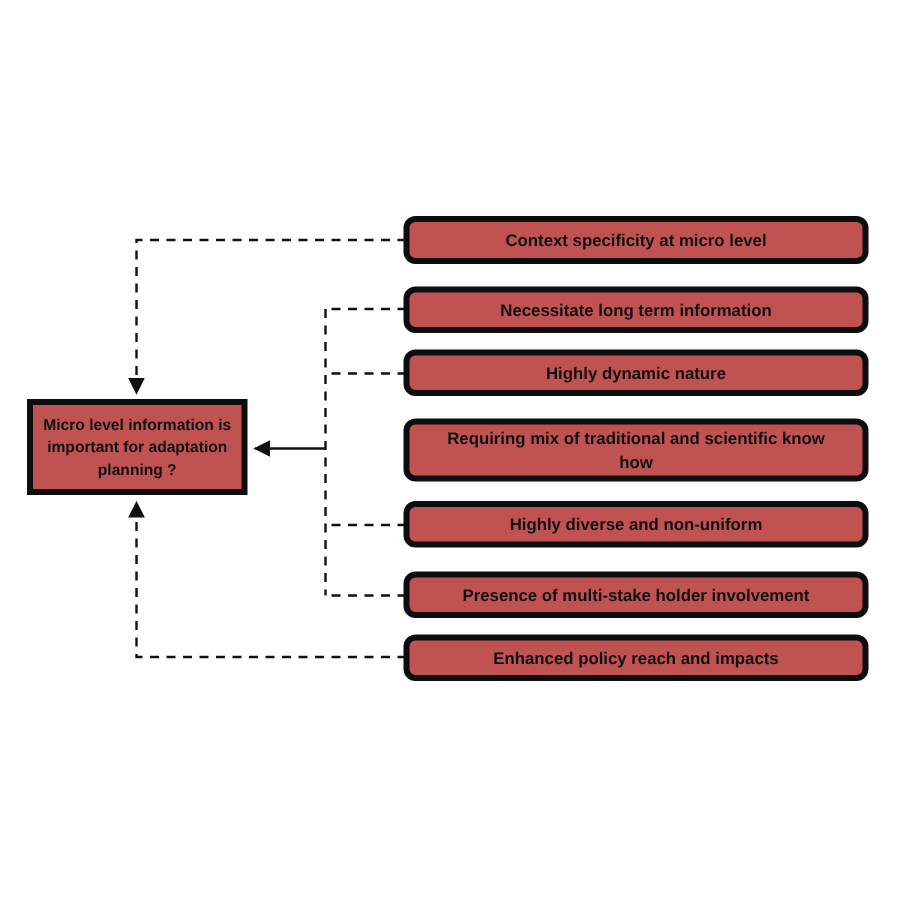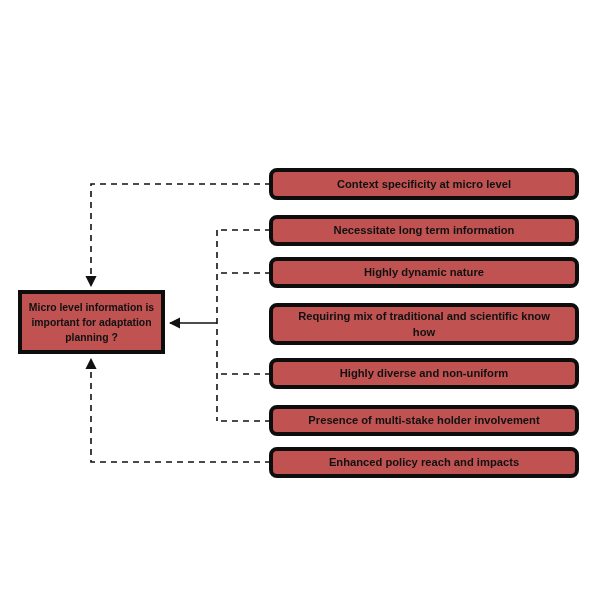--- a/index.html
+++ b/index.html
@@ -12,21 +12,20 @@
     width: 600px;
     height: 600px;
     font-family: "Liberation Sans", sans-serif;
     overflow: hidden;
   }
   #diagram-root {
     position: relative;
     width: 600px;
     height: 424px;
     background: #ffffff;
-    margin-top: 24px;
   }
   svg#diagram-svg {
     position: absolute;
     top: 0;
     left: 0;
     width: 600px;
     height: 600px;
     display: block;
   }
   .node-box {

